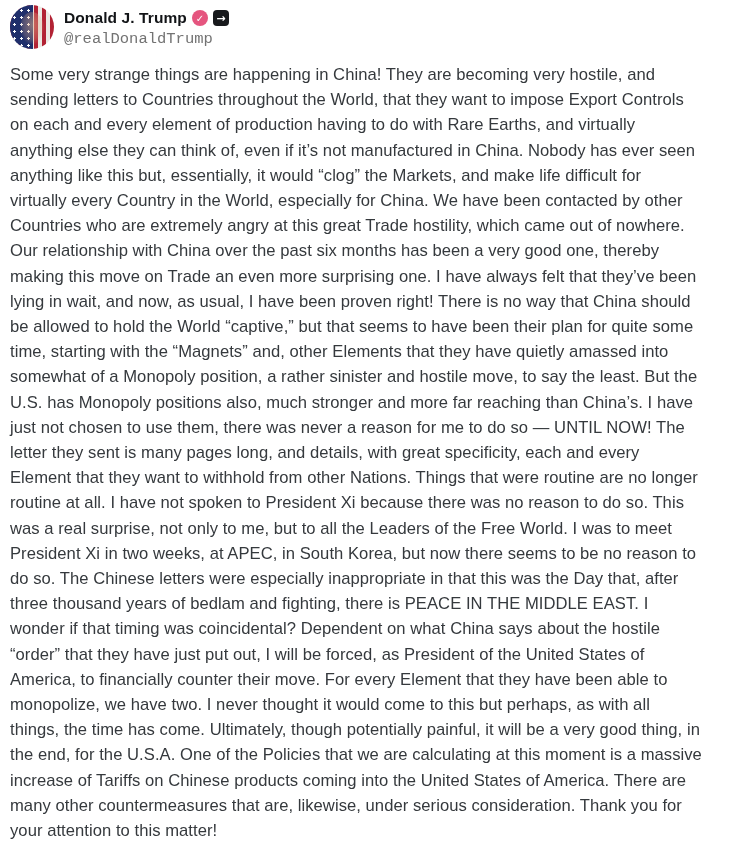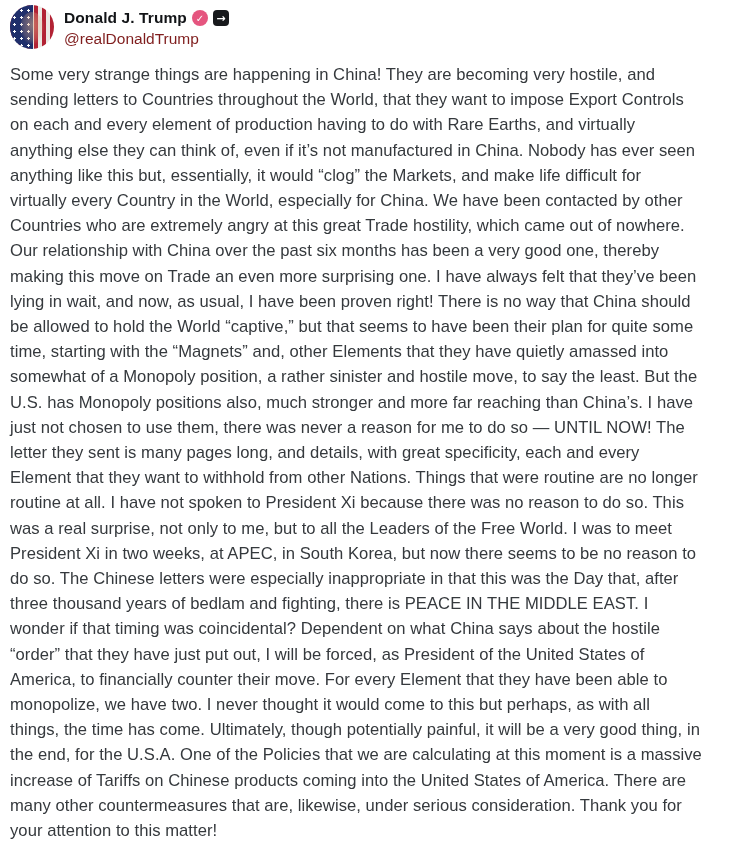--- a/index.html
+++ b/index.html
@@ -89,23 +89,24 @@
     font-weight: 700;
   }
   .badge.platform {
     border-radius: 4px;
     background: #17191c;
     font-size: 11px;
     font-weight: 700;
   }
   .handle {
     font-size: 15.5px;
-    color: #7f1d1d;
+    color: #737373;
     margin-top: 3px;
     cursor: pointer;
+    font-family: Liberation Mono, monospace;
   }
   
   .post-body {
     margin-top: 13px;
   }
   .body-text {
     margin: 0;
     font-size: 16.6px;
     line-height: 25.2px;
     color: #35393d;

